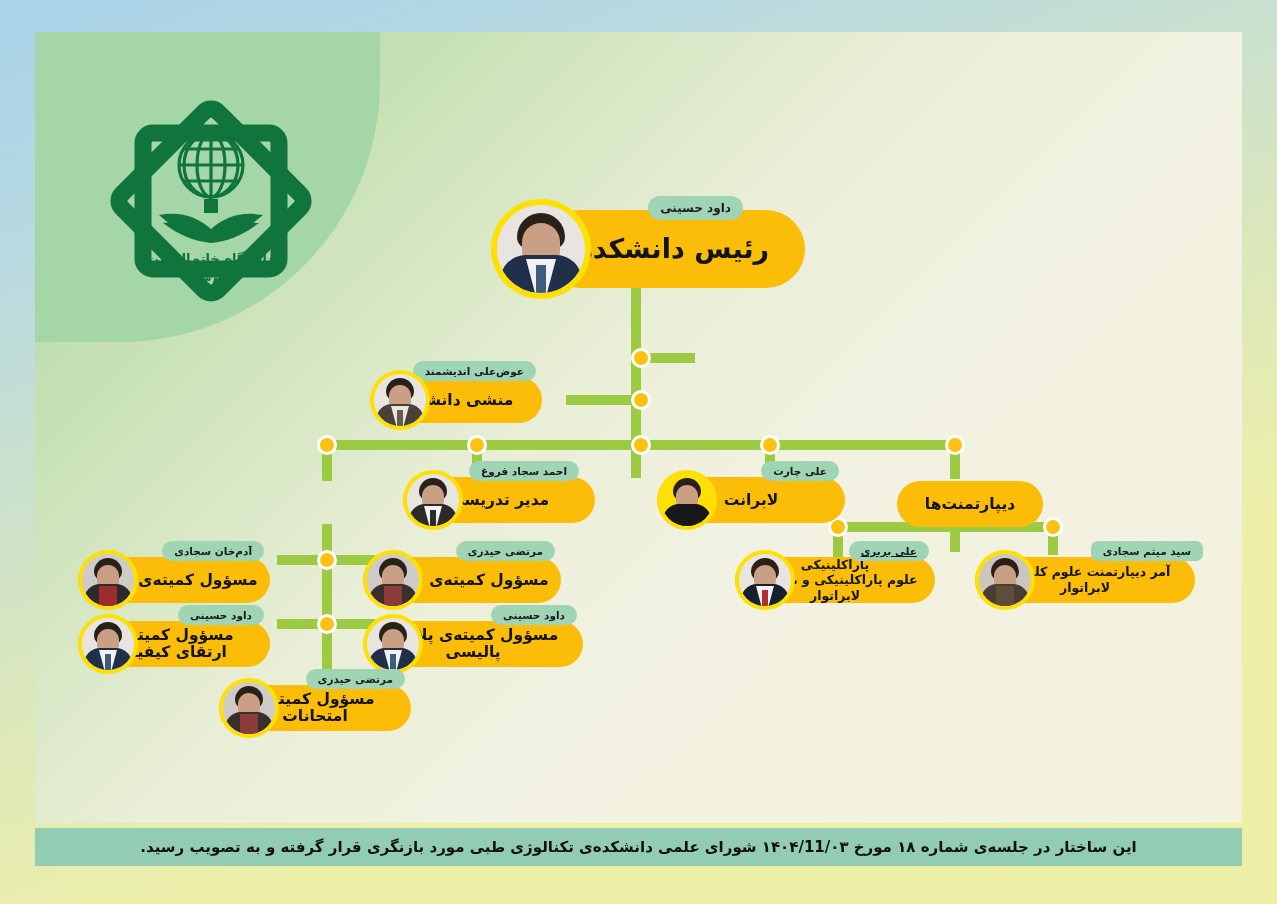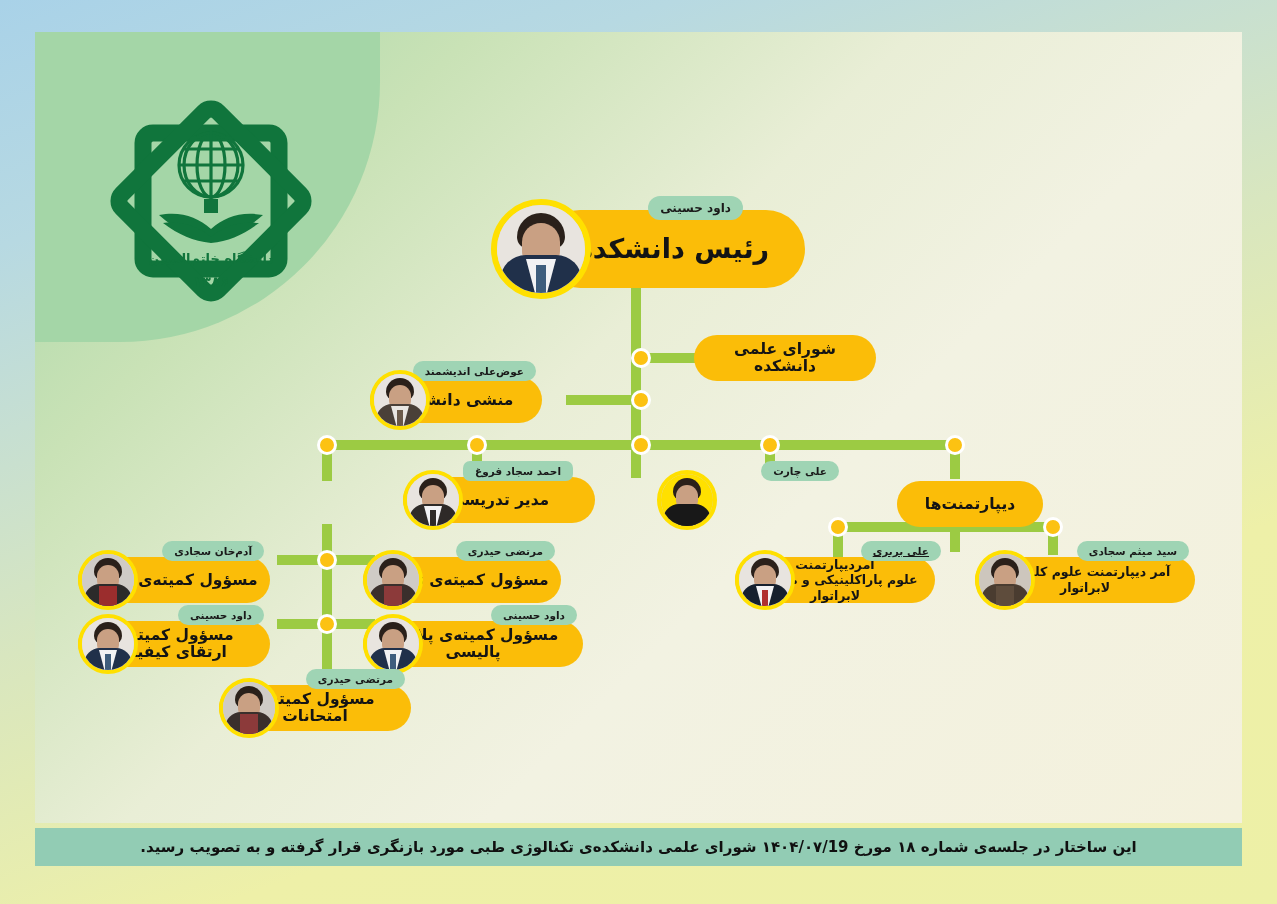--- a/index.html
+++ b/index.html
@@ -158,25 +158,20 @@
           <div class="bg"></div>
           <div class="hair"></div>
           <div class="skin"></div>
           <div class="suit"></div>
           <div class="shirt"></div>
           <div class="tie"></div>
         </div>
     </div>
   </div>
 
-  <div class="node" style="left:659px;top:303px;width:182px;">
-    <div class="pill" style="left:0;right:0;">
-      <div class="role">شورای علمی دانشکده</div>
-    </div>
-  </div>
 
   <div class="node" style="left:335px;top:345px;width:202px;">
     <div class="pill" style="left:0;right:30px;">
       <div class="role">منشی دانشکده</div>
     </div>
     <div class="nametag" style="right:36px;text-align:center;">عوض‌علی اندیشمند</div>
     <div class="ava" style="right:142px;">
       <div class="face">
           <div class="bg"></div>
           <div class="hair"></div>
@@ -186,34 +181,37 @@
           <div class="tie" style="background:#6b5a4a;"></div>
         </div>
     </div>
   </div>
 
 
   <div class="node" style="left:368px;top:445px;width:222px;">
     <div class="pill" style="left:0;right:30px;">
       <div class="role">مدیر تدریسی</div>
     </div>
-    <div class="nametag" style="right:52px;border-radius:7px;">احمد سجاد فروغ</div>
+    <div class="nametag" style="right:46px;">احمد سجاد فروغ</div>
     <div class="ava" style="right:162px;">
       <div class="face">
           <div class="bg"></div>
           <div class="hair"></div>
           <div class="skin"></div>
           <div class="suit" style="background:#2e2a28;"></div>
           <div class="shirt"></div>
           <div class="tie" style="background:#2e2a28;"></div>
         </div>
     </div>
   </div>
 
   <div class="node" style="left:622px;top:445px;width:218px;">
+    <div class="pill" style="left:0;right:30px;">
+      <div class="role">لابرانت</div>
+    </div>
     <div class="nametag" style="right:36px;">علی چارت</div>
     <div class="ava" style="right:158px;">
       <div class="face">
           <div class="bg" style="background:#ffe000;"></div>
           <div class="hair"></div>
           <div class="skin"></div>
           <div class="suit" style="background:#181818;"></div>
           <div class="shirt" style="background:#181818;clip-path:none;"></div>
         </div>
     </div>
@@ -303,50 +301,50 @@
           <div class="skin"></div>
           <div class="suit" style="background:#3a2f2c;"></div>
           <div class="shirt" style="background:#8c3a3a;clip-path:none;"></div>
         </div>
     </div>
   </div>
 
   <div class="node" style="left:700px;top:525px;width:230px;">
     <div class="pill" style="left:0;right:30px;">
       <div class="role two">
-        <span>آمردیپارتمنت</span><br>
+        <span>پاراکلینیکی</span><br>
         <span>علوم پاراکلینیکی و مدیریت لابراتوار</span>
       </div>
     </div>
-    <div class="nametag" style="right:24px;text-decoration:underline;">علی بربری</div>
+    <div class="nametag" style="right:36px;text-decoration:underline;">علی بربری</div>
     <div class="ava" style="right:170px;">
       <div class="face">
           <div class="bg"></div>
           <div class="hair"></div>
           <div class="skin"></div>
           <div class="suit" style="background:#16202e;"></div>
           <div class="shirt"></div>
           <div class="tie" style="background:#b03030;"></div>
         </div>
     </div>
   </div>
 
   <div class="node" style="left:940px;top:525px;width:250px;">
     <div class="pill" style="left:0;right:30px;">
       <div class="role two">آمر دیپارتمنت علوم کلینیکی لابراتوار</div>
     </div>
-    <div class="nametag" style="right:36px;">سید میثم سجادی</div>
+    <div class="nametag" style="right:22px;border-radius:7px;">سید میثم سجادی</div>
     <div class="ava" style="right:190px;">
       <div class="face">
           <div class="bg" style="background:#cdc6bd;"></div>
           <div class="hair"></div>
           <div class="skin"></div>
           <div class="suit" style="background:#4a3c30;"></div>
           <div class="shirt" style="background:#5e4c3c;clip-path:none;"></div>
         </div>
     </div>
   </div>
 
 </div>
 
 <div id="footer">
-  <span>این ساختار در جلسه‌ی شماره ۱۸ مورخ ۱۴۰۴/۰۷/19 شورای علمی دانشکده‌ی تکنالوژی طبی مورد بازنگری قرار گرفته و به تصویب رسید.</span>
+  <span>این ساختار در جلسه‌ی شماره ۱۸ مورخ ۱۴۰۴/11/۰۳ شورای علمی دانشکده‌ی تکنالوژی طبی مورد بازنگری قرار گرفته و به تصویب رسید.</span>
 </div>
 
 </body></html>

